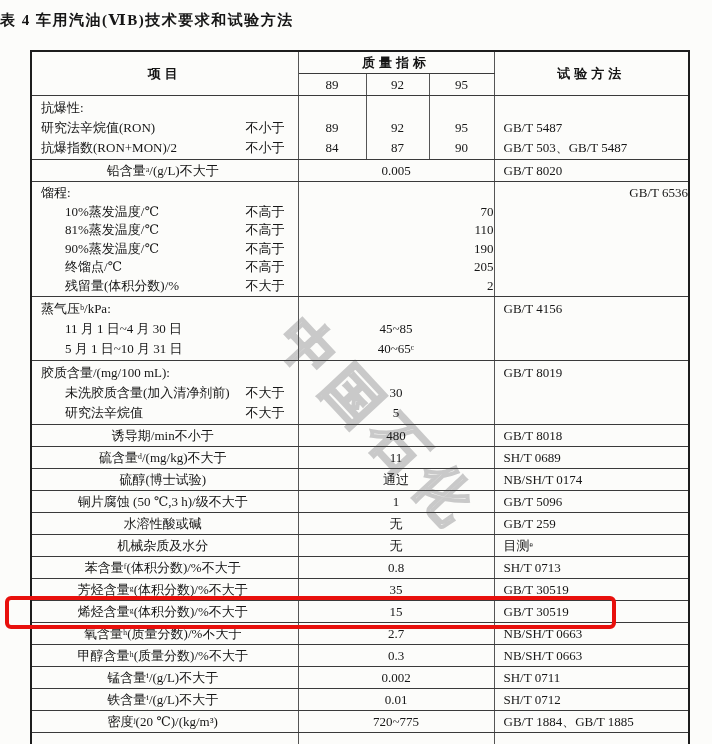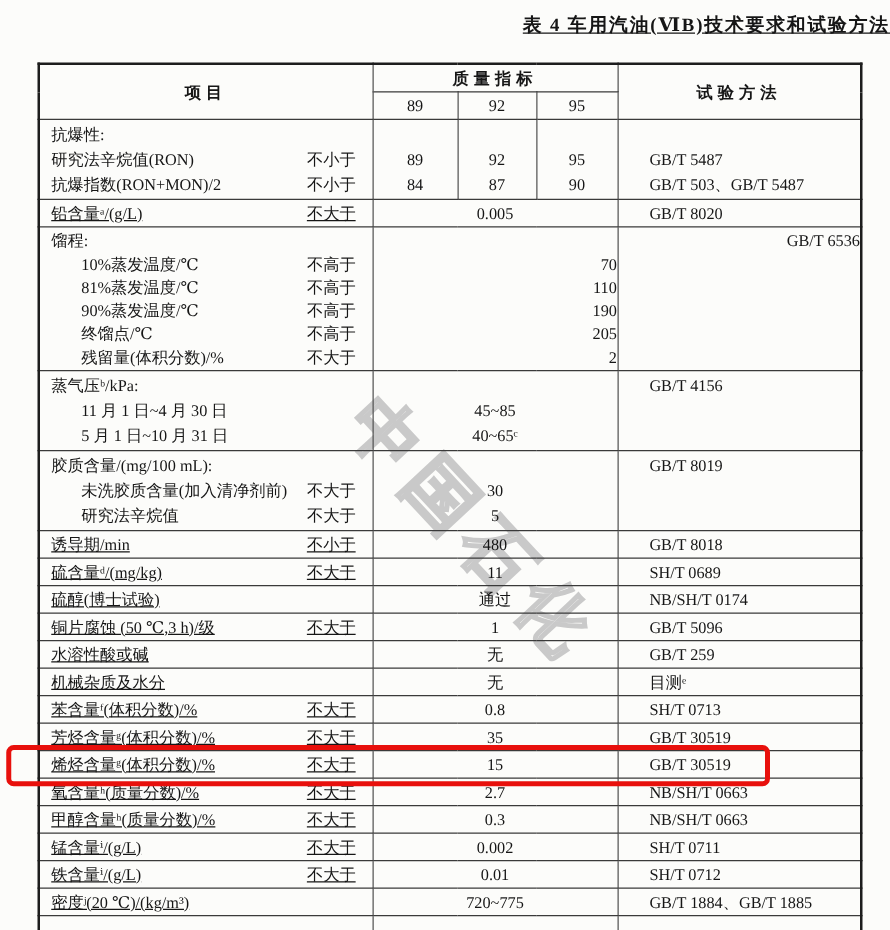--- a/index.html
+++ b/index.html
@@ -2,22 +2,22 @@
 <html><head>
 <meta charset="utf-8">
 <style>
   html,body{margin:0;padding:0;}
   body{
     width:712px;height:744px;overflow:hidden;position:relative;
     background:#fcfcfa;color:#161616;
     font-family:"Liberation Serif","DejaVu Serif","DejaVu Sans",serif;
   }
   .title{
-    position:absolute;top:11px;left:0;width:100%;text-align:right;
-    font-size:15px;font-weight:bold;letter-spacing:1.5px;z-index:2;text-decoration:underline;
+    position:absolute;top:11px;left:0;width:100%;text-align:left;
+    font-size:15px;font-weight:bold;letter-spacing:1.5px;z-index:2;
   }
   .watermark{
     position:absolute;left:316px;top:302px;z-index:1;
     font-family:"DejaVu Sans","Liberation Sans",sans-serif;
     font-size:56px;font-weight:bold;letter-spacing:10px;white-space:nowrap;
     color:transparent;-webkit-text-stroke:2.2px #c9c9c9;
     transform:rotate(47deg);transform-origin:0 0;pointer-events:none;
   }
   table.spec{
     position:absolute;left:30px;top:50px;z-index:2;
@@ -26,23 +26,23 @@
   }
   td,th{
     border-style:solid;border-color:#3a3a3a #555 #3a3a3a #555;
     border-width:1.5px 1px;padding:0;font-size:13px;vertical-align:middle;
     overflow:visible;
   }
   thead th{height:21px;text-align:center;font-weight:normal;}
   thead th.hd{font-weight:bold;letter-spacing:4px;}
   td.item{text-align:left;}
   td.val{text-align:center;}
-  td.method{text-align:left;padding-left:25px;}
+  td.method{text-align:left;padding-left:9px;}
   td.single{height:21px;}
-  .irow{display:flex;justify-content:space-between;align-items:center;height:21px;padding:0 13px 0 9px;text-decoration:underline;}
+  .irow{display:flex;justify-content:center;align-items:center;height:21px;padding:0 13px 0 9px;}
   td.group{vertical-align:top;padding-top:2px;padding-bottom:1px;}
   .gline{height:20px;line-height:20px;white-space:nowrap;}
   td.item .gline{display:flex;justify-content:space-between;padding:0 13px 0 9px;}
   tr.tight .gline{height:18.5px;line-height:18.5px;text-align:right;}
   .indent{padding-left:24px;}
   .hl{
     position:absolute;left:-27px;top:-5.5px;width:611px;height:33px;
     box-sizing:border-box;border:4.5px solid #e8100c;border-radius:6px;
     pointer-events:none;z-index:6;background:transparent;
   }

